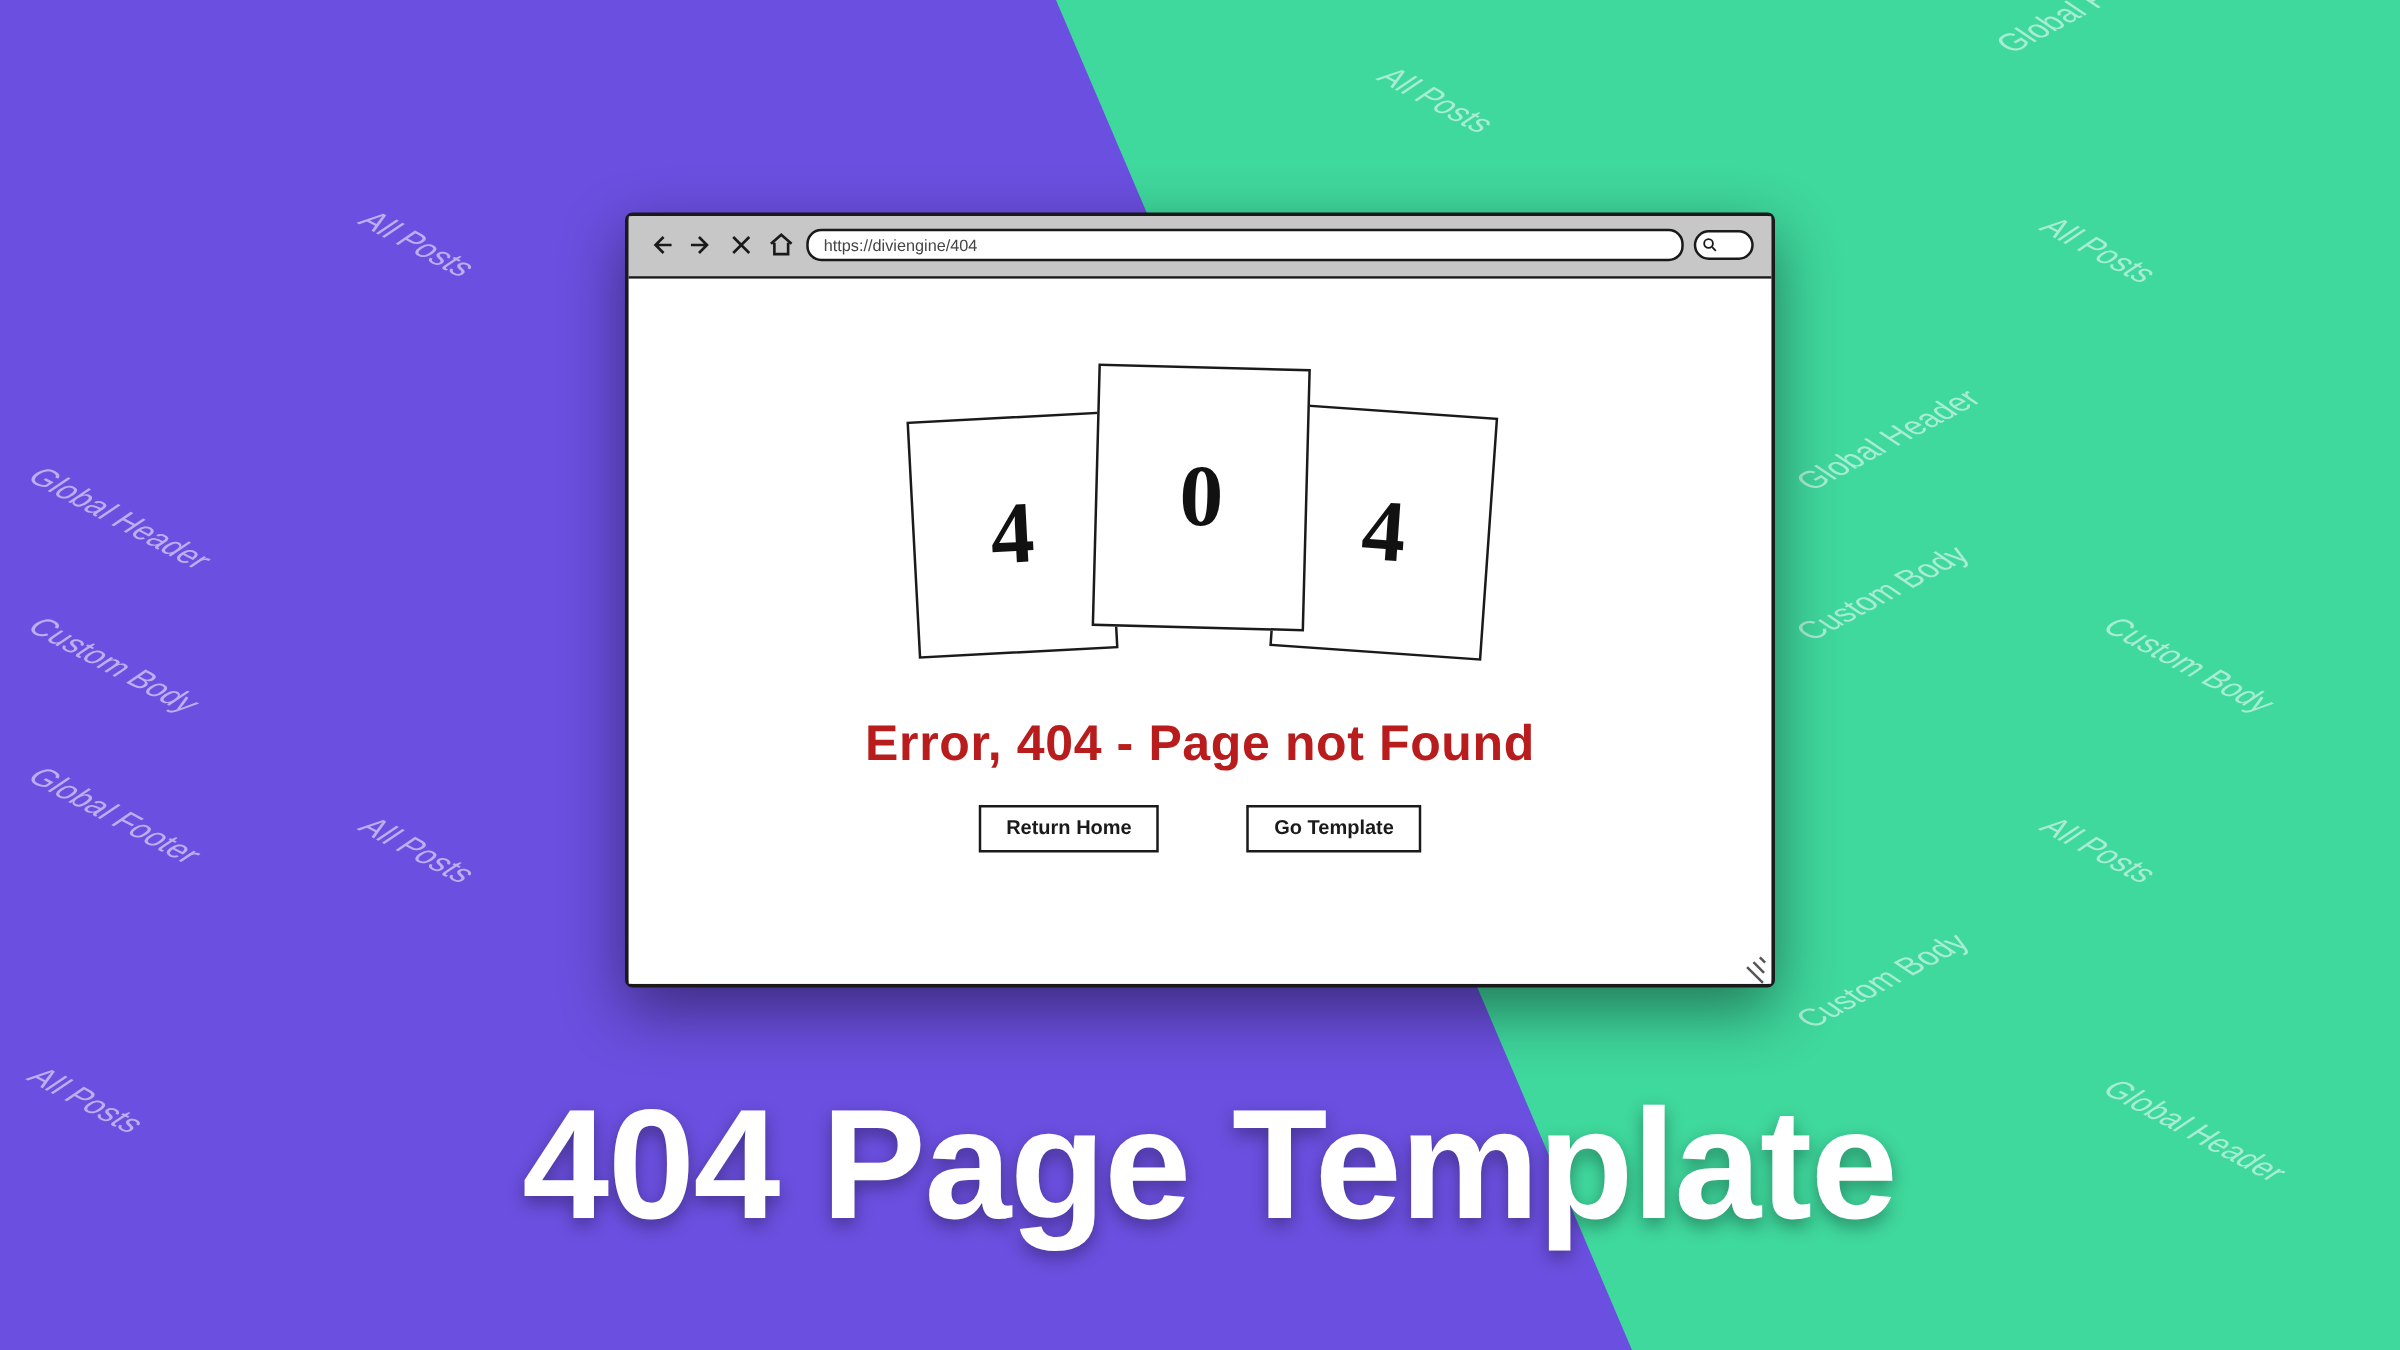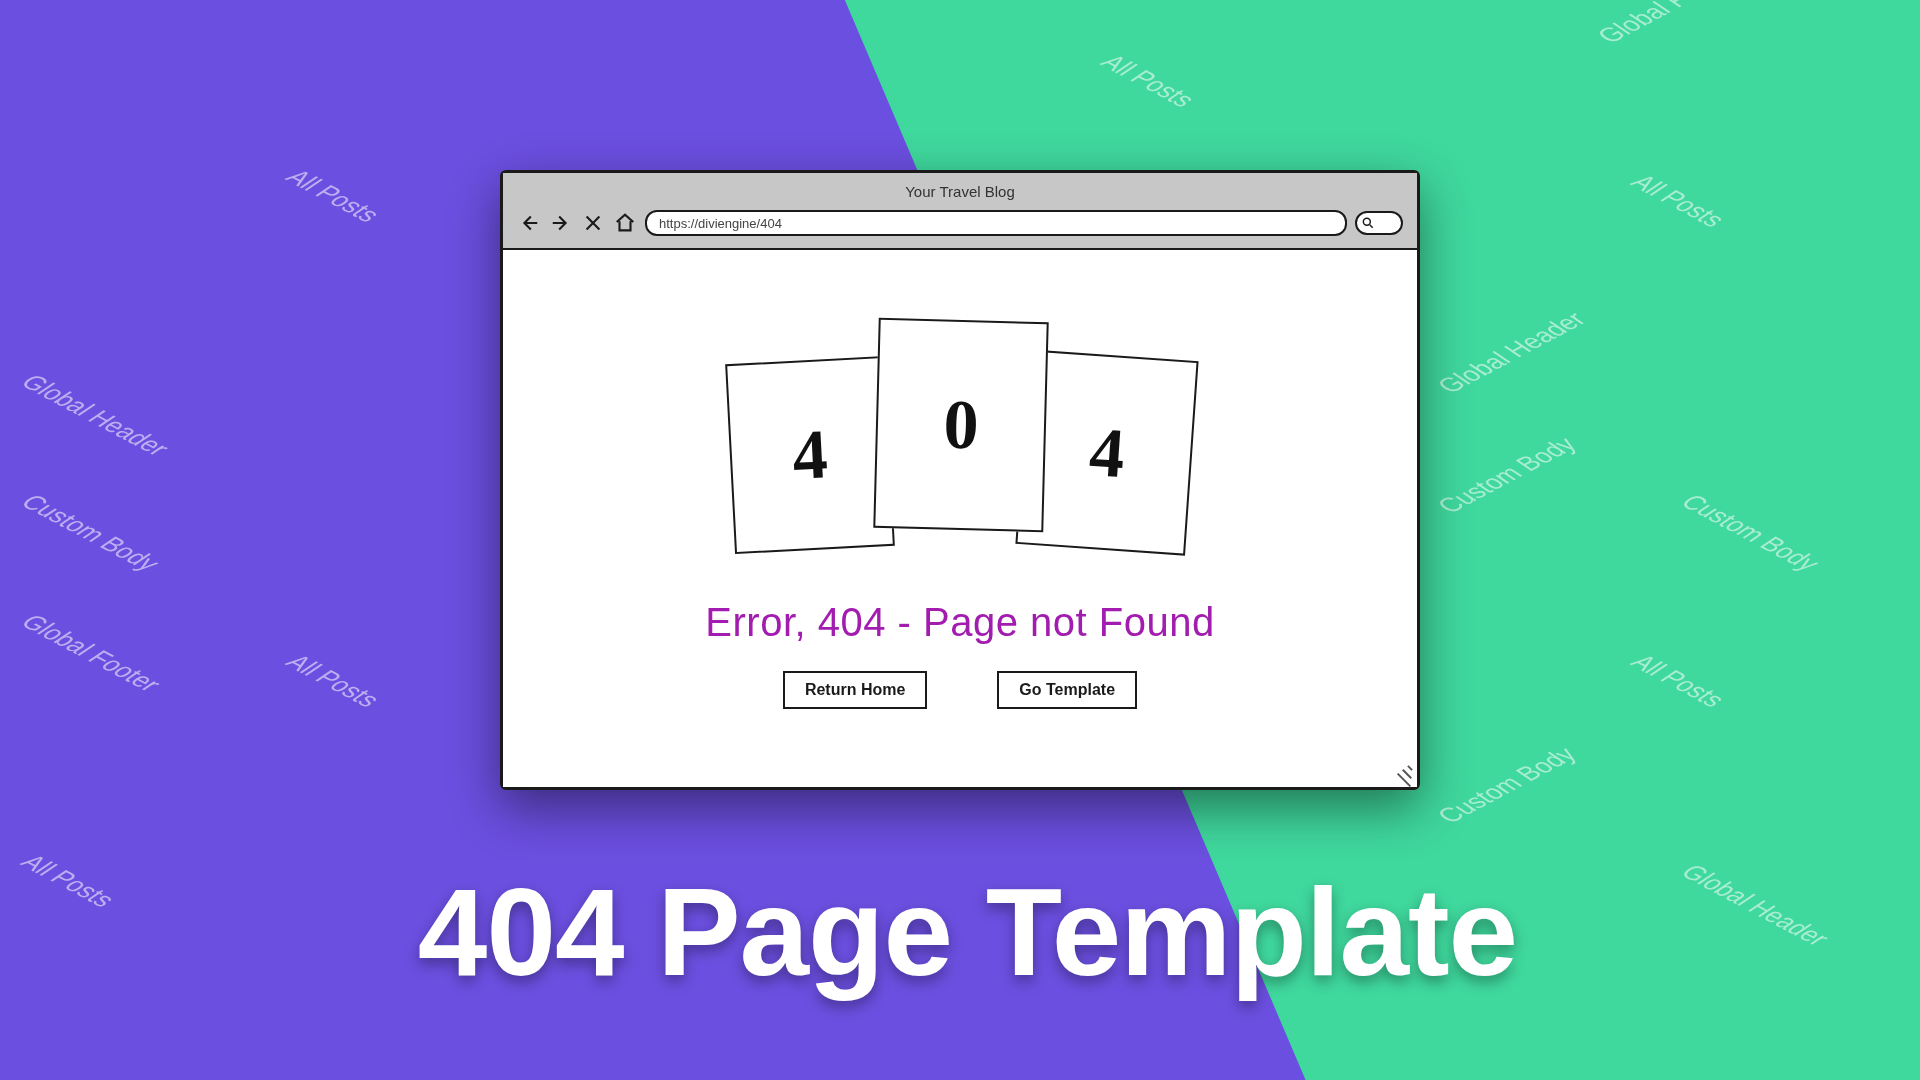--- a/index.html
+++ b/index.html
@@ -125,23 +125,23 @@
     font-size: 70px;
     color: #111;
   }
   .card.left  { width: 160px; height: 190px; left: 20px;  top: 40px; transform: rotate(-3deg); z-index: 1; }
   .card.mid   { width: 170px; height: 210px; left: 166px; top: 0;    transform: rotate(1.5deg); z-index: 3; }
   .card.right { width: 170px; height: 195px; left: 312px; top: 35px; transform: rotate(4deg);  z-index: 2; }
   .error-text {
     margin-top: 40px;
     font-family: "Trebuchet MS", "Segoe UI", sans-serif;
     font-size: 40px;
-    font-weight: 400;
+    font-weight: 700;
     letter-spacing: 0.5px;
-    color: #a21caf;
+    color: #b91c1c;
   }
   .btn-row {
     margin-top: 26px;
     display: flex;
     gap: 70px;
     justify-content: space-between;
   }
   .btn {
     border: 2.5px solid #1a1a1a;
     background: #fff;
@@ -198,21 +198,20 @@
   <div class="bg-label" style="left:1430px; top:380px; transform:rotate(-28deg) skewX(28deg);">Global Header</div>
   <div class="bg-label" style="left:1430px; top:500px; transform:rotate(-28deg) skewX(28deg);">Custom Body</div>
   <div class="bg-label" style="left:1700px; top:490px; transform:rotate(28deg) skewX(-28deg);">Custom Body</div>
   <div class="bg-label" style="left:1650px; top:650px; transform:rotate(28deg) skewX(-28deg);">All Posts</div>
   <div class="bg-label" style="left:1430px; top:810px; transform:rotate(-28deg) skewX(28deg);">Custom Body</div>
   <div class="bg-label" style="left:1700px; top:860px; transform:rotate(28deg) skewX(-28deg);">Global Header</div>
 </div>
 
 <div class="browser">
   <div class="browser-chrome">
-    <div class="browser-title">Your Travel Blog</div>
     <div class="toolbar">
       <div class="nav-icon">
         <svg viewBox="0 0 24 24">
             <path d="M14 5l-7 7 7 7M21 12H7"></path>
           </svg>
       </div>
       <div class="nav-icon">
         <svg viewBox="0 0 24 24">
             <path d="M10 5l7 7-7 7M3 12h14"></path>
           </svg>

